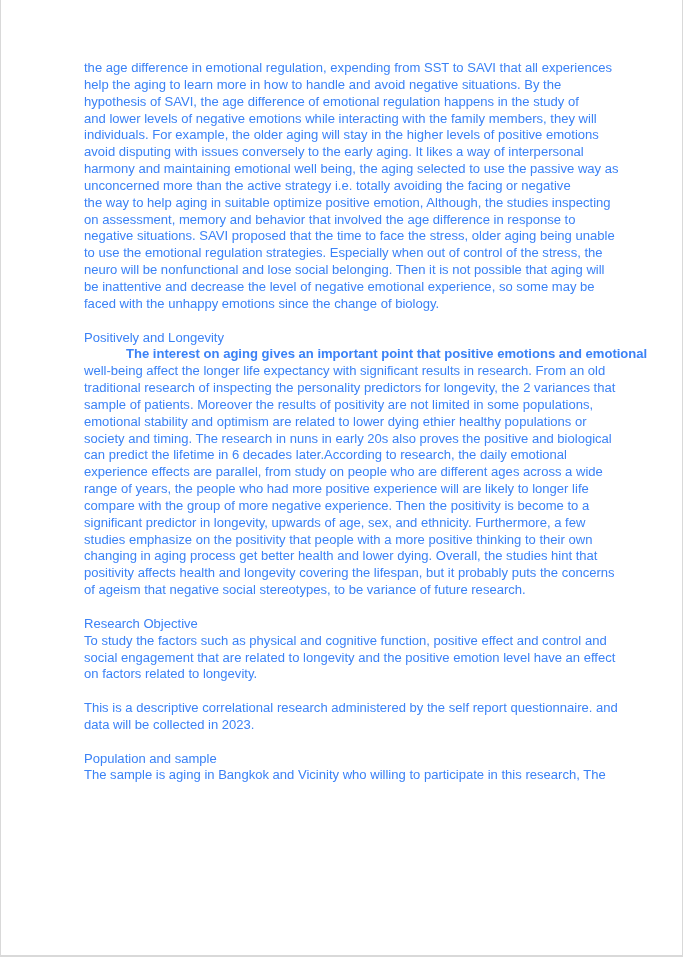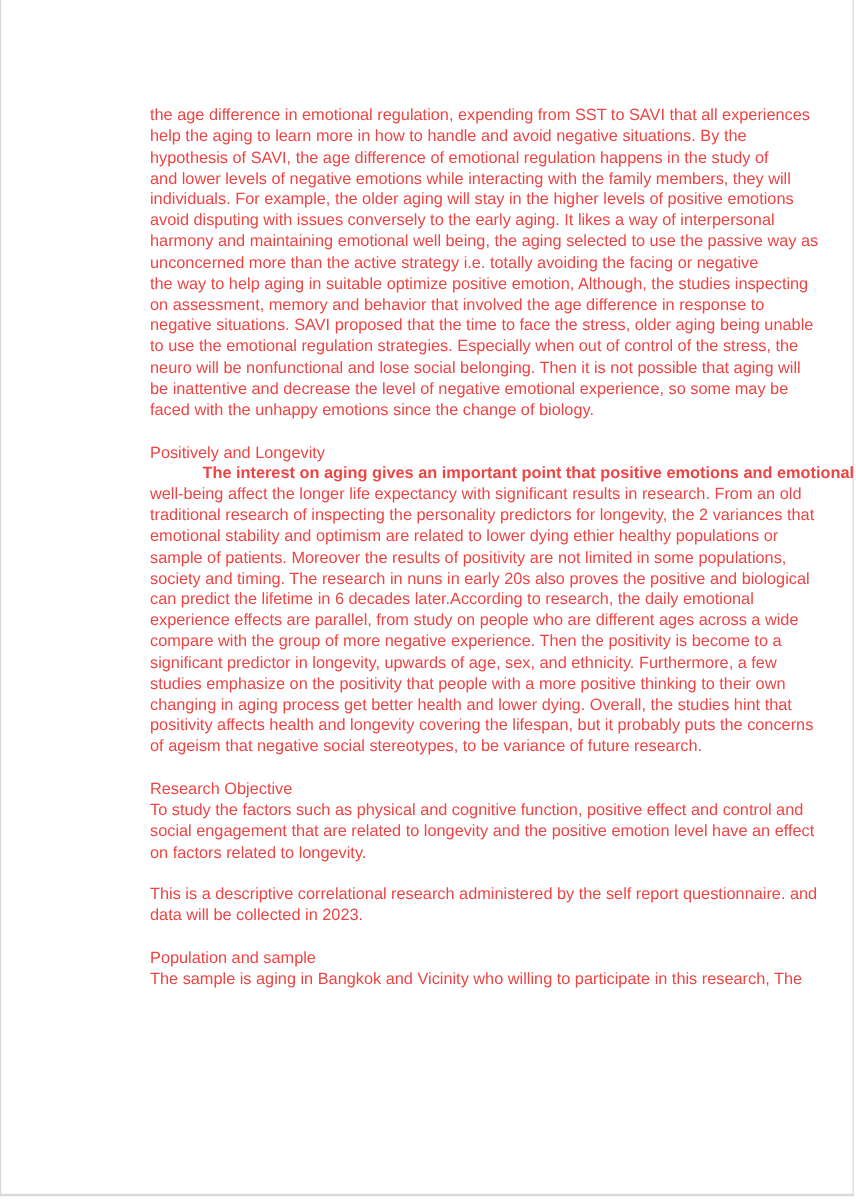--- a/index.html
+++ b/index.html
@@ -21,27 +21,26 @@
       height: 957px;
       background: #ffffff;
       border-left: 1px solid #d9d9d9;
       border-right: 1px solid #d9d9d9;
       border-bottom: 2px solid #d9d9d9;
       box-sizing: border-box;
     }
     .content {
       position: absolute;
       left: 83px;
-      top: 84px;
+      top: 60px;
       width: 520px;
       font-family: "Liberation Sans", sans-serif;
       font-size: 13.05px;
       line-height: 16.85px;
-      color: #ef4444;
-      margin-left: 36px;
+      color: #3b82f6;
     }
     .content p {
       margin: 0;
     }
     .gap {
       height: 16.85px;
     }
     .indent {
       text-indent: 42px;
       font-weight: bold;
@@ -75,25 +74,26 @@
         <span class="line">faced with the unhappy emotions since the change of biology.</span>
       </p>
 
     <div class="gap"></div>
 
     <p>Positively and Longevity</p>
     <p>
         <span class="line indent">The interest on aging gives an important point that positive emotions and emotional</span>
         <span class="line">well-being affect the longer life expectancy with significant results in research. From an old</span>
         <span class="line">traditional research of inspecting the personality predictors for longevity, the 2 variances that</span>
+        <span class="line">sample of patients. Moreover the results of positivity are not limited in some populations,</span>
         <span class="line">emotional stability and optimism are related to lower dying ethier healthy populations or</span>
-        <span class="line">sample of patients. Moreover the results of positivity are not limited in some populations,</span>
         <span class="line">society and timing. The research in nuns in early 20s also proves the positive and biological</span>
         <span class="line">can predict the lifetime in 6 decades later.According to research, the daily emotional</span>
         <span class="line">experience effects are parallel, from study on people who are different ages across a wide</span>
+        <span class="line">range of years, the people who had more positive experience will are likely to longer life</span>
         <span class="line">compare with the group of more negative experience. Then the positivity is become to a</span>
         <span class="line">significant predictor in longevity, upwards of age, sex, and ethnicity. Furthermore, a few</span>
         <span class="line">studies emphasize on the positivity that people with a more positive thinking to their own</span>
         <span class="line">changing in aging process get better health and lower dying. Overall, the studies hint that</span>
         <span class="line">positivity affects health and longevity covering the lifespan, but it probably puts the concerns</span>
         <span class="line">of ageism that negative social stereotypes, to be variance of future research.</span>
       </p>
 
     <div class="gap"></div>
 

